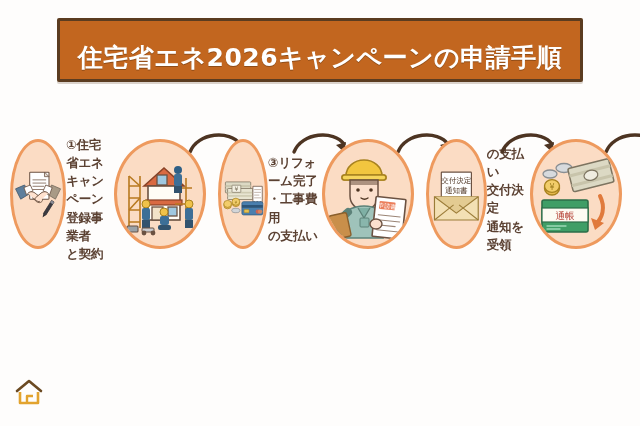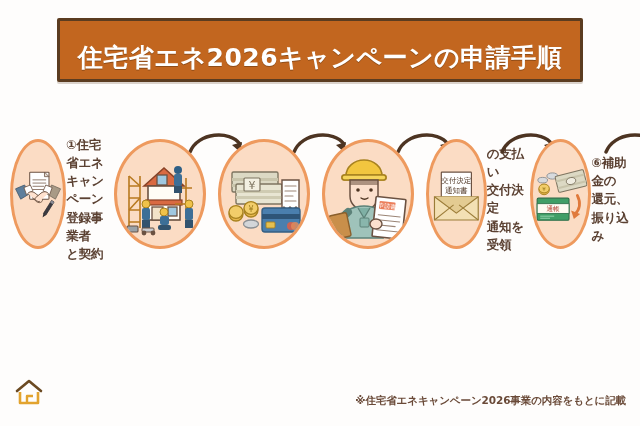--- a/index.html
+++ b/index.html
@@ -269,20 +269,23 @@
             <g>
               <rect x="38" y="60" width="38" height="24" rx="3" fill="#4a7fae" stroke="#355f83" stroke-width="1.4"></rect>
               <rect x="38" y="66" width="38" height="5" fill="#2e5578"></rect>
               <rect x="42" y="74" width="9" height="6" rx="1" fill="#e5c050" stroke="#a8821f" stroke-width="0.9"></rect>
               <circle cx="67" cy="78" r="4" fill="#d8604a" opacity="0.9"></circle>
               <circle cx="71" cy="78" r="4" fill="#e08a5a" opacity="0.85"></circle>
             </g>
           </g>
         </svg>
       </div>
+      <div class="step-label">③リフォーム完了
+・工事費用
+の支払い</div>
     </div>
 
     <div class="step">
       <svg class="arrow" viewBox="0 0 64 34">
         <path d="M4 26 C12 6 44 4 54 18" fill="none" stroke="#4d3422" stroke-width="3.4" stroke-linecap="round"></path>
         <path d="M54 26 l2 -10 l-10 3 z" fill="#4d3422"></path>
       </svg>
       <div class="bubble">
         <svg width="80" height="92" viewBox="0 0 80 92">
           <g>
@@ -377,30 +380,26 @@
               <rect x="6" y="60" width="46" height="14" fill="#fdfbf2" stroke="#2c6e48" stroke-width="1.2"></rect>
               <text x="29" y="71" font-size="9.5" text-anchor="middle" fill="#b23b2e" font-family="DejaVu Sans, sans-serif">通帳</text>
               <g stroke="#9dd9b6" stroke-width="1.3" stroke-linecap="round">
                 <line x1="11" y1="78" x2="30" y2="78"></line>
                 <line x1="11" y1="81" x2="24" y2="81"></line>
               </g>
             </g>
           </g>
         </svg>
       </div>
-      <div class="step-label">⑥補助金の
-還元、
-振り込み</div>
     </div>
 
   </div>
 
   <div class="logo">
     <svg width="30" height="28" viewBox="0 0 30 28">
       <path d="M3 13 L15 3 L27 13" fill="none" stroke="#6b4a22" stroke-width="2.6" stroke-linecap="round" stroke-linejoin="round"></path>
       <path d="M6 14 v11 h18 v-11" fill="none" stroke="#e2a32e" stroke-width="2.6" stroke-linejoin="round"></path>
       <path d="M13 25 v-7 h6" fill="none" stroke="#e2a32e" stroke-width="2.4" stroke-linejoin="round"></path>
     </svg>
   </div>
 
-  <div class="footnote">※住宅省エネキャンペーン2026事業の内容をもとに記載</div>
 
 </div>
 
 </body></html>

